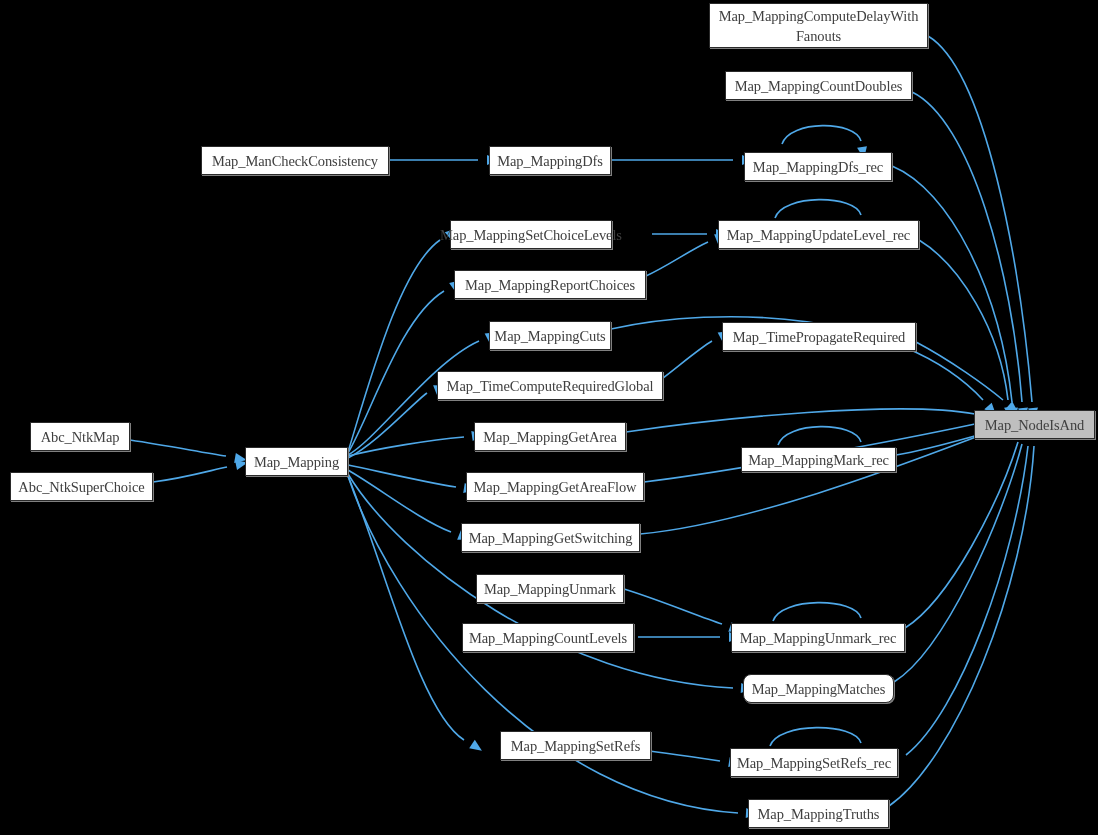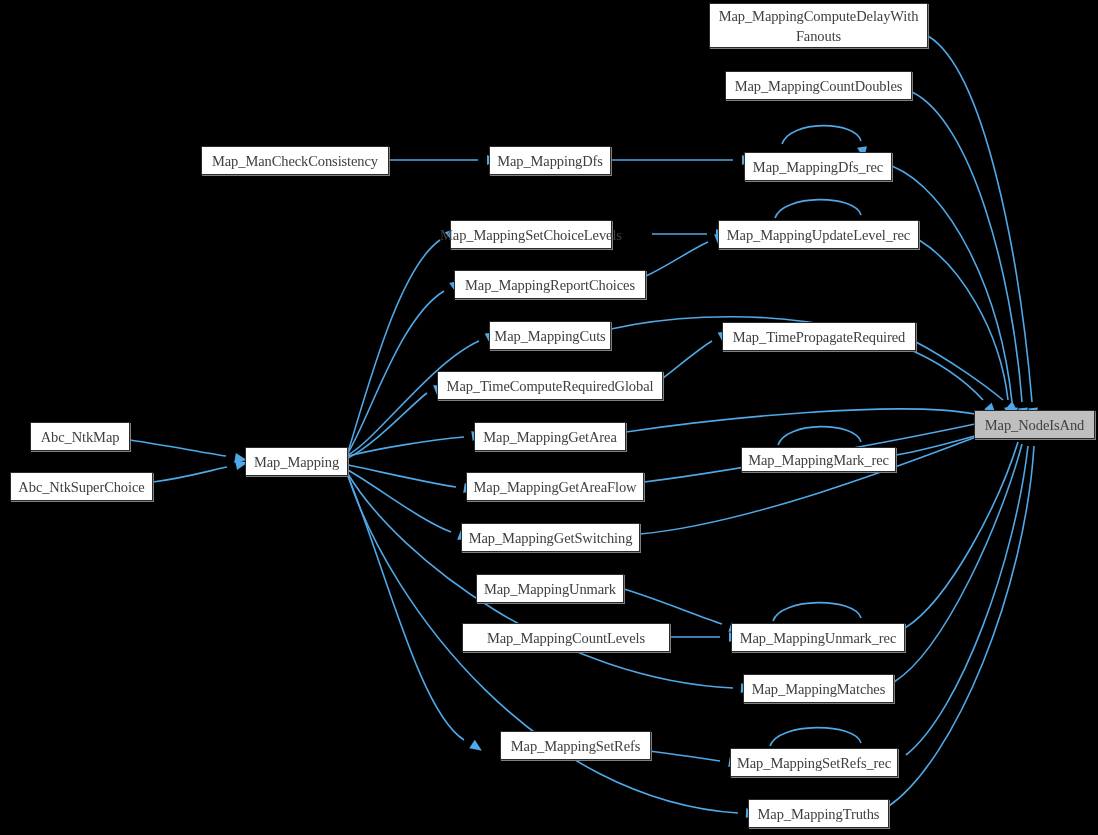--- a/index.html
+++ b/index.html
@@ -142,21 +142,21 @@
     <div class="node" style="left: 489px; top: 321px; width: 122px; height: 29px;"><span>Map_MappingCuts</span></div>
     <div class="node" style="left: 722px; top: 322px; width: 194px; height: 29px;"><span>Map_TimePropagateRequired</span></div>
     <div class="node" style="left: 437px; top: 371px; width: 226px; height: 29px;"><span>Map_TimeComputeRequiredGlobal</span></div>
     <div class="node" style="left: 245px; top: 447px; width: 103px; height: 29px;"><span>Map_Mapping</span></div>
     <div class="node" style="left: 474px; top: 422px; width: 152px; height: 29px;"><span>Map_MappingGetArea</span></div>
     <div class="node highlight" style="left: 974px; top: 410px; width: 121px; height: 29px;"><span>Map_NodeIsAnd</span></div>
     <div class="node" style="left: 741px; top: 447px; width: 155px; height: 25px;"><span>Map_MappingMark_rec</span></div>
     <div class="node" style="left: 466px; top: 472px; width: 178px; height: 29px;"><span>Map_MappingGetAreaFlow</span></div>
     <div class="node" style="left: 461px; top: 523px; width: 179px; height: 29px; align-items: center;"><span>Map_MappingGetSwitching</span></div>
     <div class="node" style="left: 476px; top: 574px; width: 148px; height: 29px;"><span>Map_MappingUnmark</span></div>
-    <div class="node" style="left: 462px; top: 623px; width: 208px; height: 29px;"><span>Map_MappingCountLevels</span></div>
+    <div class="node" style="left: 462px; top: 623px; width: 172px; height: 29px;"><span>Map_MappingCountLevels</span></div>
     <div class="node" style="left: 731px; top: 623px; width: 174px; height: 29px;"><span>Map_MappingUnmark_rec</span></div>
-    <div class="node" style="left: 743px; top: 674px; width: 151px; height: 29px;"><span>Map_MappingMatches</span></div>
+    <div class="node" style="left: 743px; top: 674px; width: 151px; height: 29px; border-radius: 8px;"><span>Map_MappingMatches</span></div>
     <div class="node" style="left: 474px; top: 731px; width: 151px; height: 29px; margin-left: 26px;"><span>Map_MappingSetRefs</span></div>
     <div class="node" style="left: 730px; top: 748px; width: 168px; height: 29px;"><span>Map_MappingSetRefs_rec</span></div>
     <div class="node" style="left: 748px; top: 799px; width: 141px; height: 29px;"><span>Map_MappingTruths</span></div>
     <div class="node" style="left: 30px; top: 422px; width: 100px; height: 29px;"><span>Abc_NtkMap</span></div>
     <div class="node" style="left: 10px; top: 472px; width: 143px; height: 29px;"><span>Abc_NtkSuperChoice</span></div>
   </div>
 
 </body></html>

